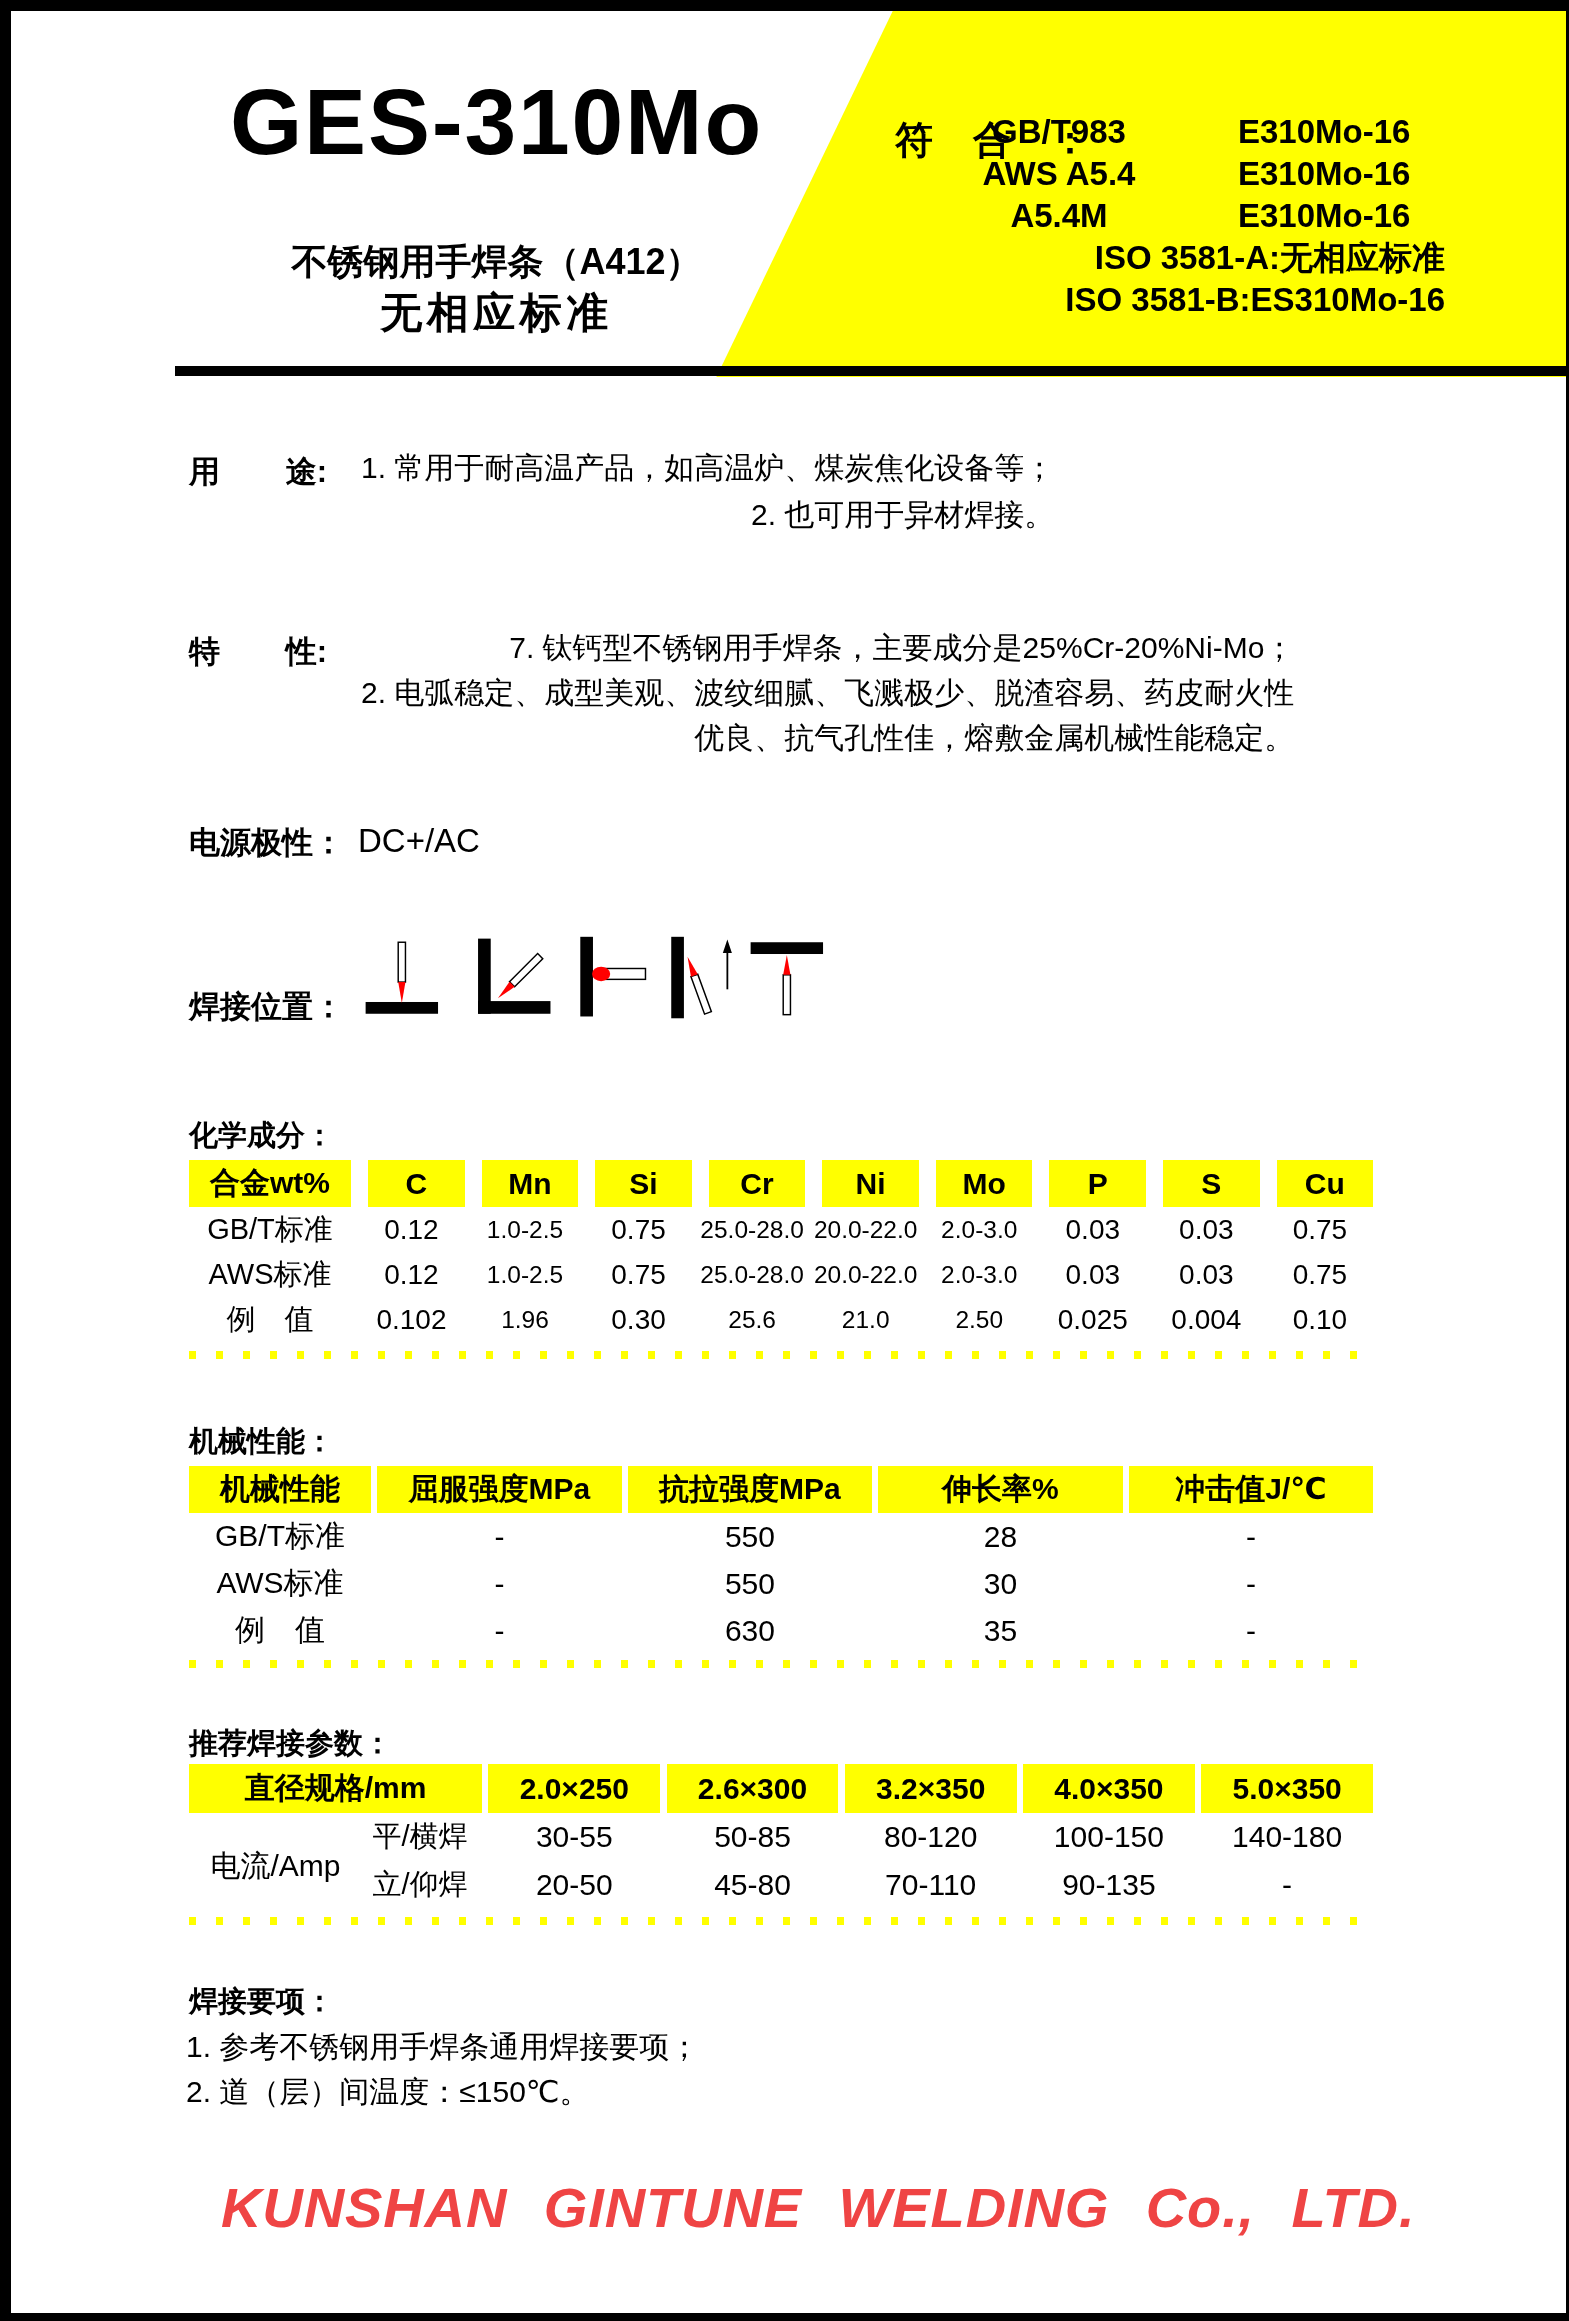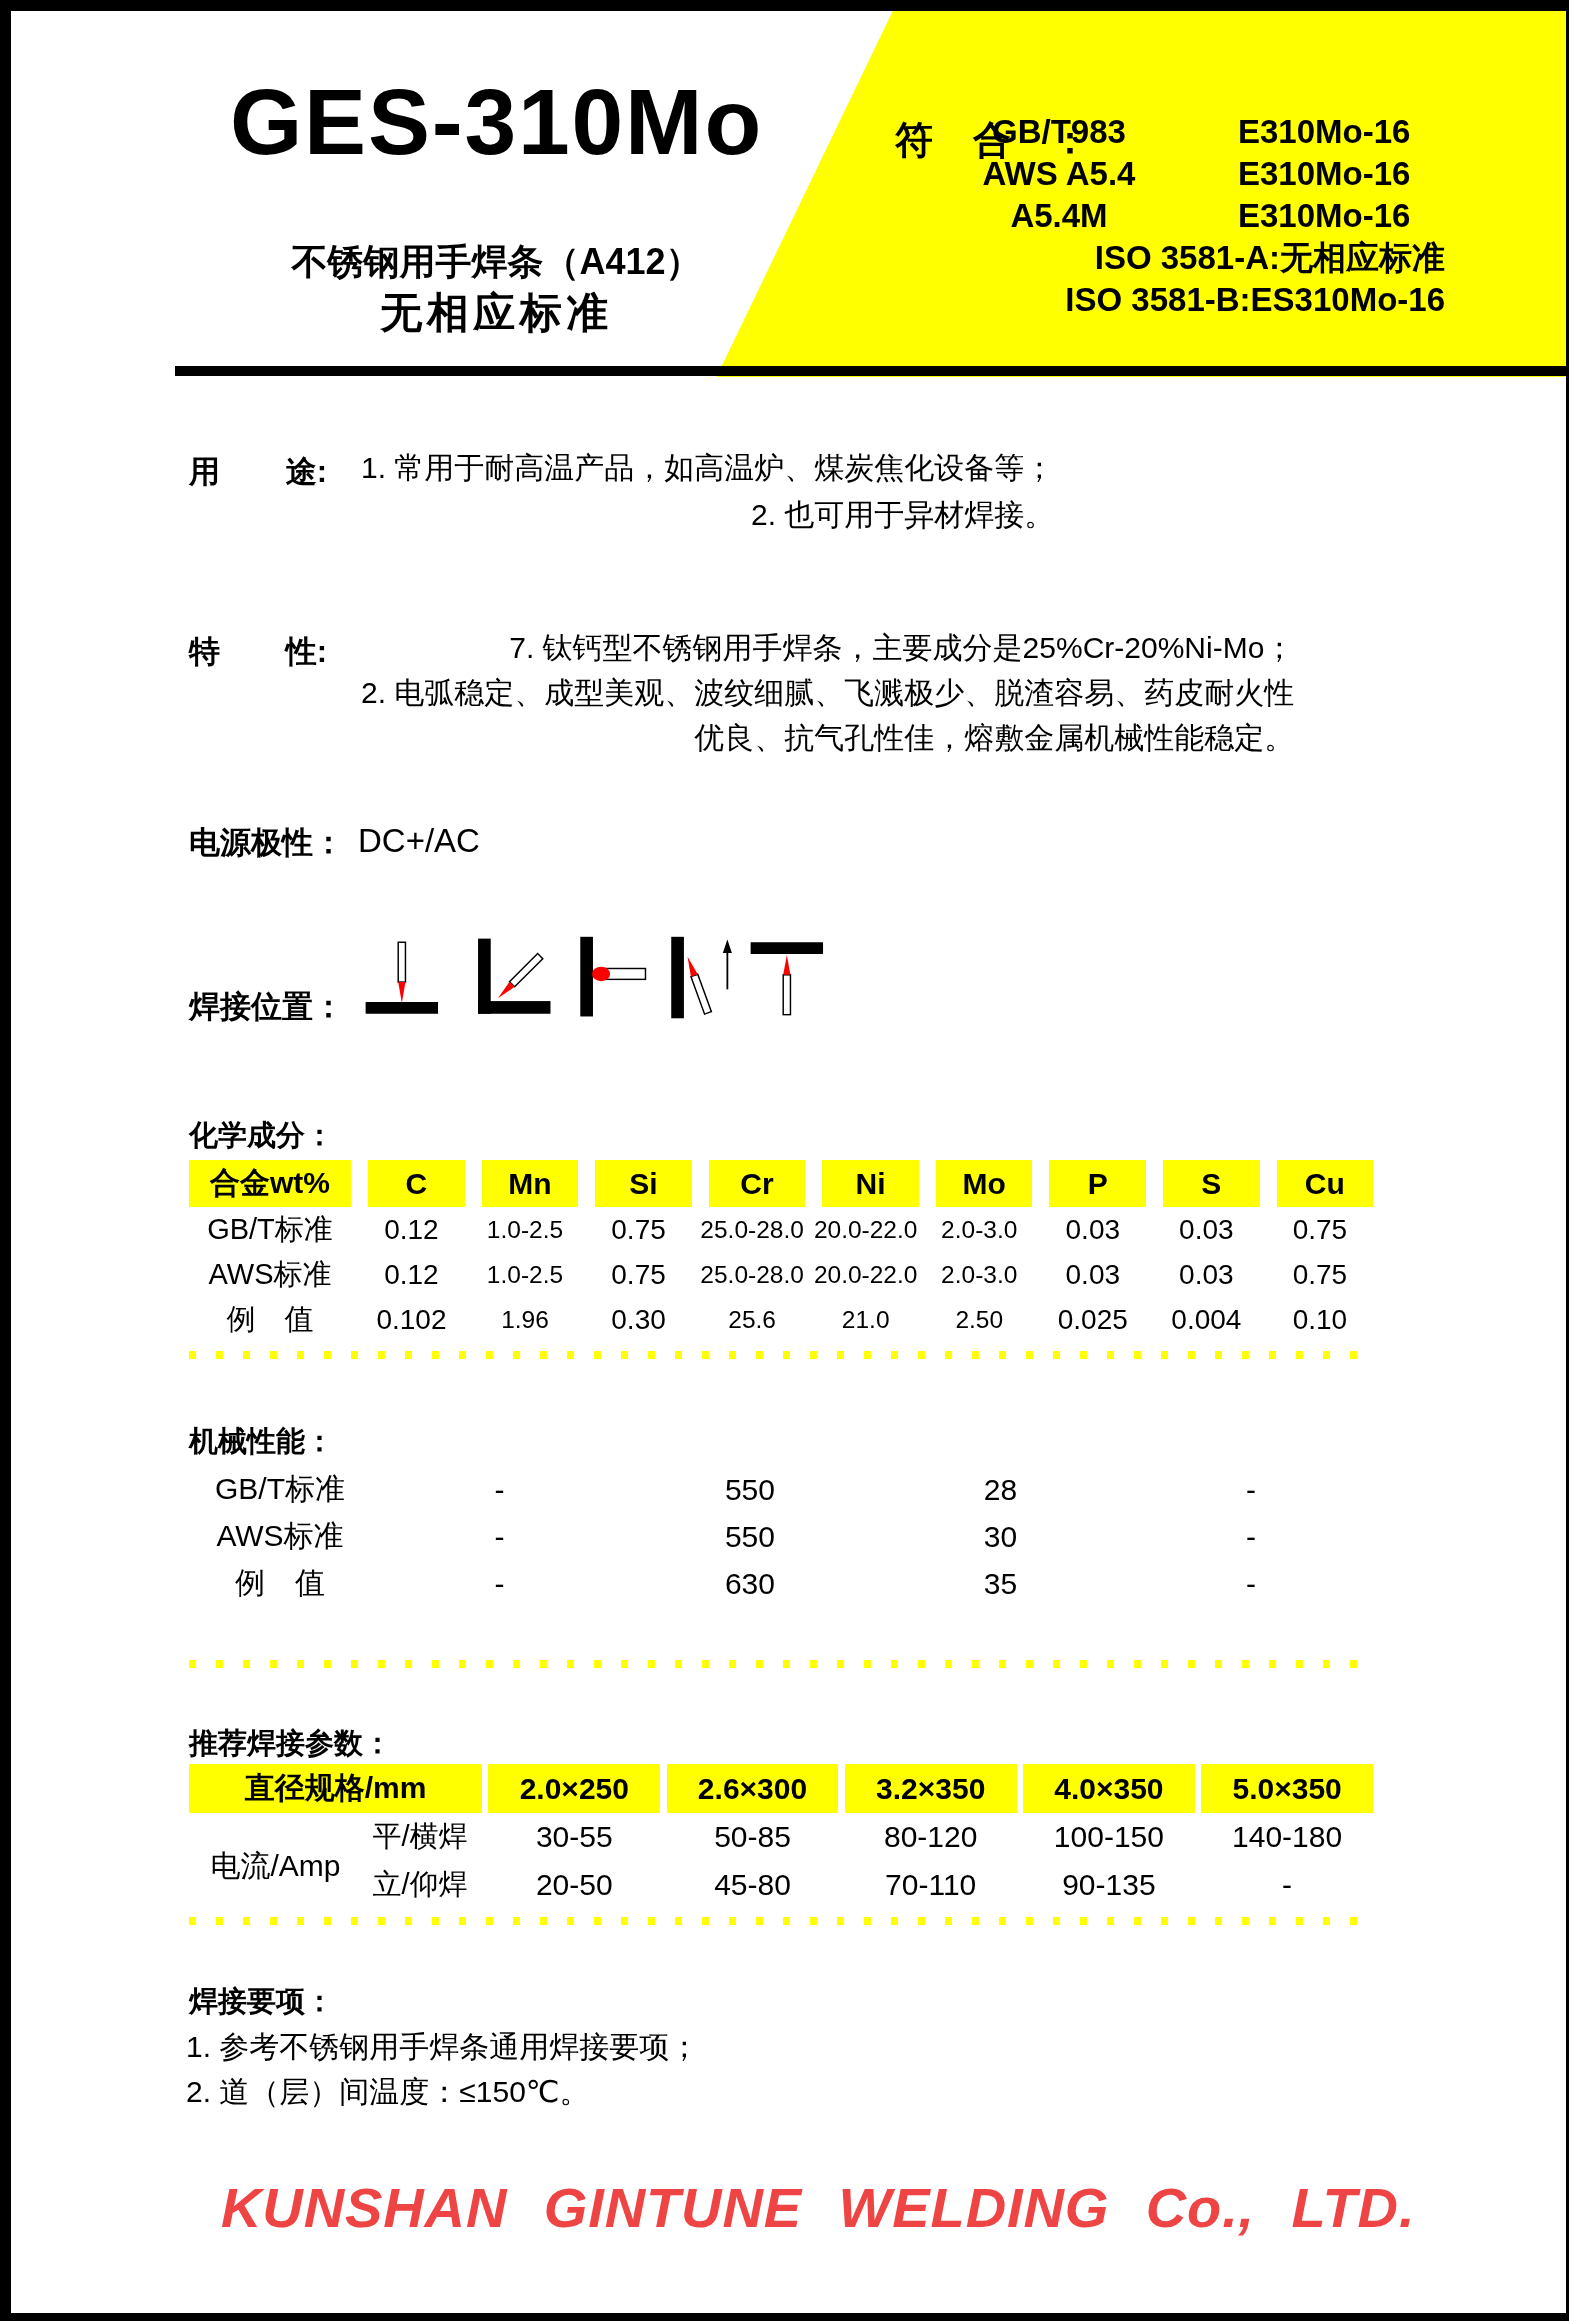--- a/index.html
+++ b/index.html
@@ -211,20 +211,27 @@
       <span class="cell">2.50</span>
       <span class="cell">0.025</span>
       <span class="cell">0.004</span>
       <span class="cell">0.10</span>
     </div>
   </div>
   <div class="dots" style="top:1351px;"></div>
 
   <div class="sec-heading" style="top:1422px;">机械性能：</div>
   <div class="tbl mech" style="top:1466px;">
+    <div class="t-head">
+      <span class="cell lab">机械性能</span>
+      <span class="cell">屈服强度MPa</span>
+      <span class="cell">抗拉强度MPa</span>
+      <span class="cell">伸长率%</span>
+      <span class="cell">冲击值J/℃</span>
+    </div>
     <div class="t-row">
       <span class="cell lab">GB/T标准</span>
       <span class="cell">-</span>
       <span class="cell">550</span>
       <span class="cell">28</span>
       <span class="cell">-</span>
     </div>
     <div class="t-row">
       <span class="cell lab">AWS标准</span>
       <span class="cell">-</span>

